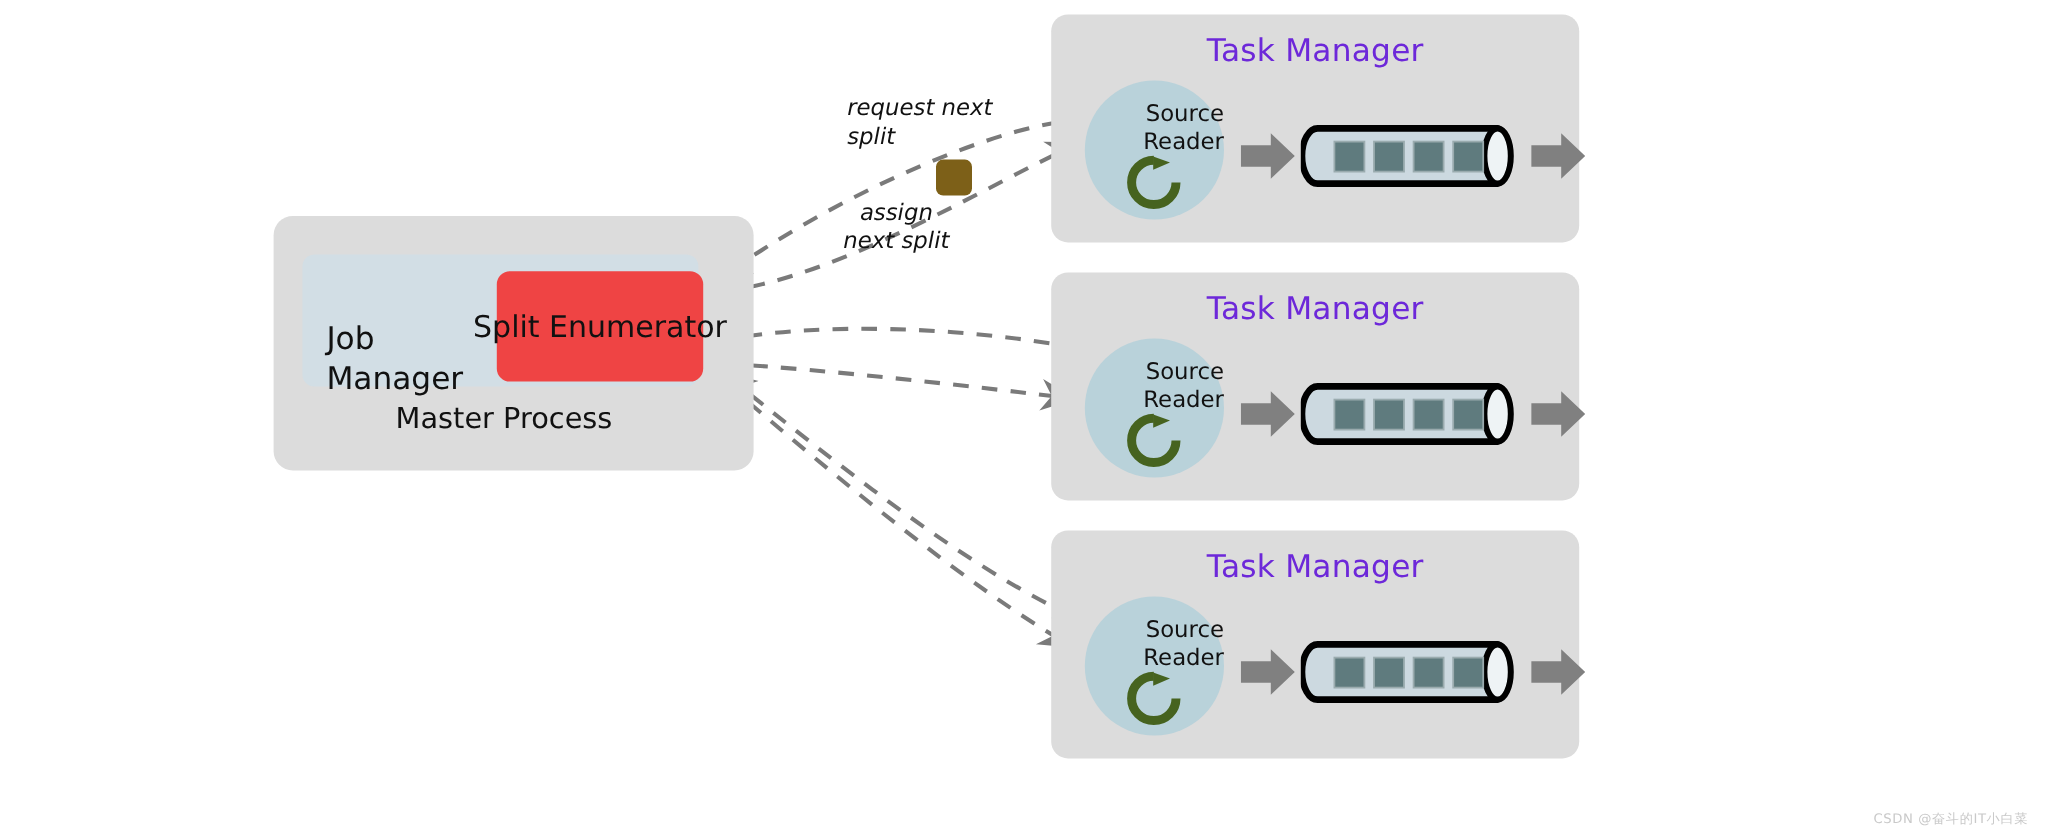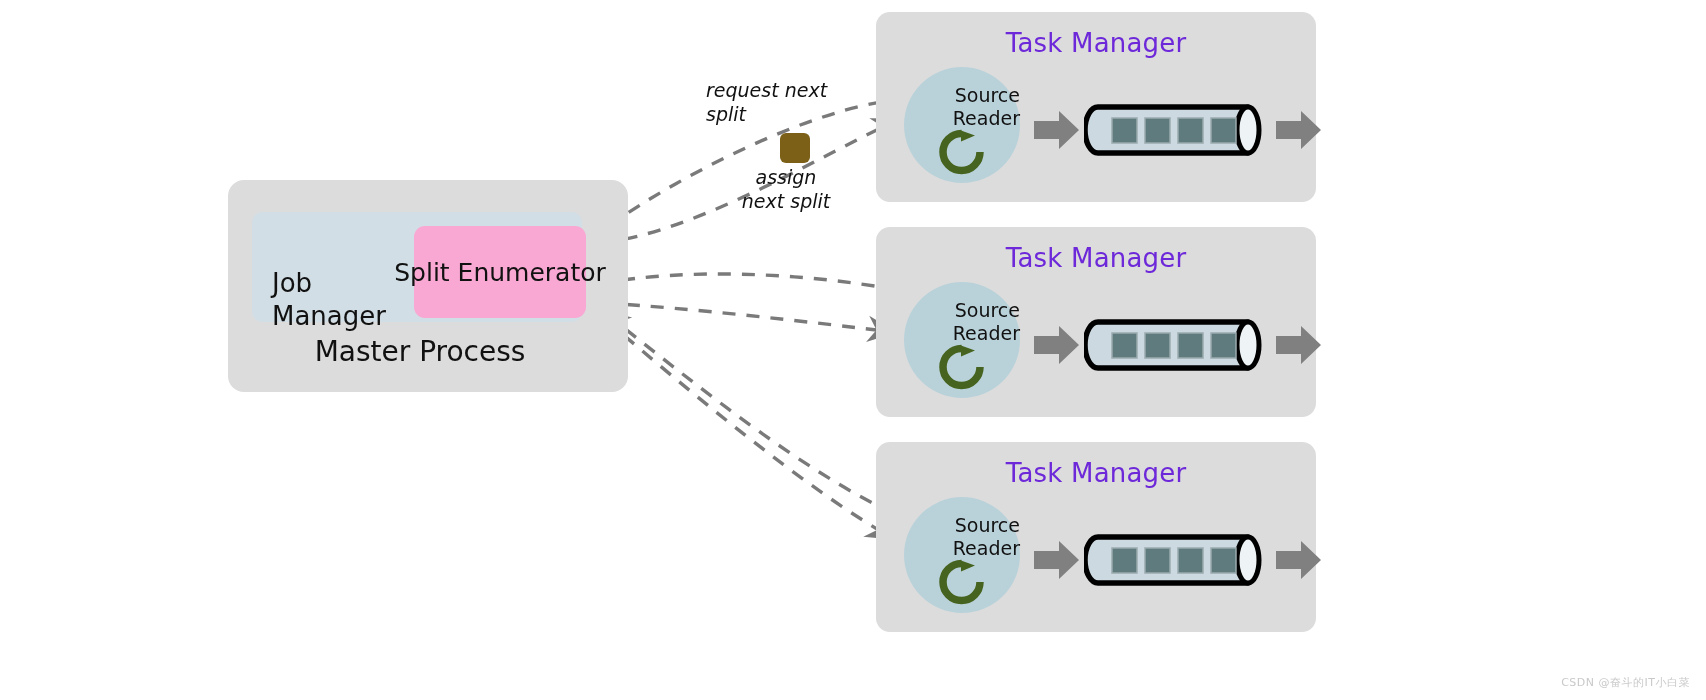--- a/index.html
+++ b/index.html
@@ -42,39 +42,39 @@
     font-size: 26px;
     color: #111111;
     line-height: 1.28;
     text-align: left;
     margin-top: 31px;
   }
   .split-enumerator-box {
     position: absolute;
     left: 186px; top: 46px;
     width: 172px; height: 92px;
-    background: #f9a8d4;
+    background: #ef4444;
     border-radius: 11px;
     display: flex;
     align-items: center;
     justify-content: center;
   }
   .split-enumerator-label {
     font-size: 25px;
     color: #111111;
     line-height: 1.24;
     text-align: center;
     white-space: nowrap;
   }
   .master-process-label {
     position: absolute;
     left: 0; right: 16px;
     top: 155px;
     text-align: center;
-    font-size: 28px;
+    font-size: 24px;
     color: #111111;
   }
 
   
   .task-manager {
     position: absolute;
     left: 876px;
     width: 440px; height: 190px;
     background: #dcdcdc;
     border-radius: 14px;
@@ -131,21 +131,21 @@
   
   .edge-label {
     position: absolute;
     font-style: italic;
     font-size: 19px;
     color: #111111;
     line-height: 1.28;
     white-space: pre-line;
   }
   .lbl-request { left: 686px; top: 78px; text-align: left; margin-left: 20px; }
-  .lbl-assign  { left: 736px; top: 165px; text-align: center; width: 100px;}
+  .lbl-assign  { left: 697px; top: 165px; text-align: center; width: 100px;}
 
   .split-chip {
     position: absolute;
     left: 780px; top: 133px;
     width: 30px; height: 30px;
     background: #7d6018;
     border-radius: 6px;
   }
 
   

